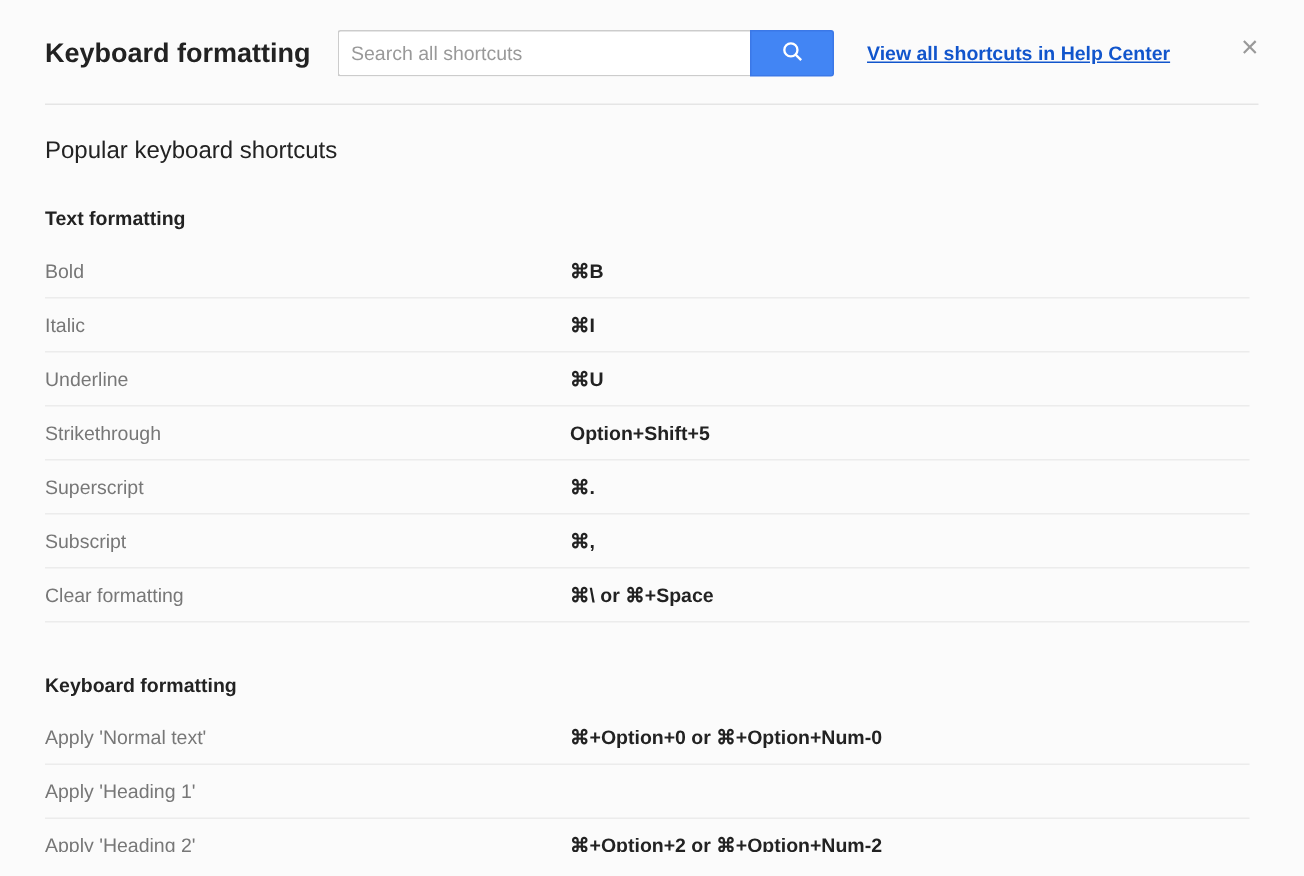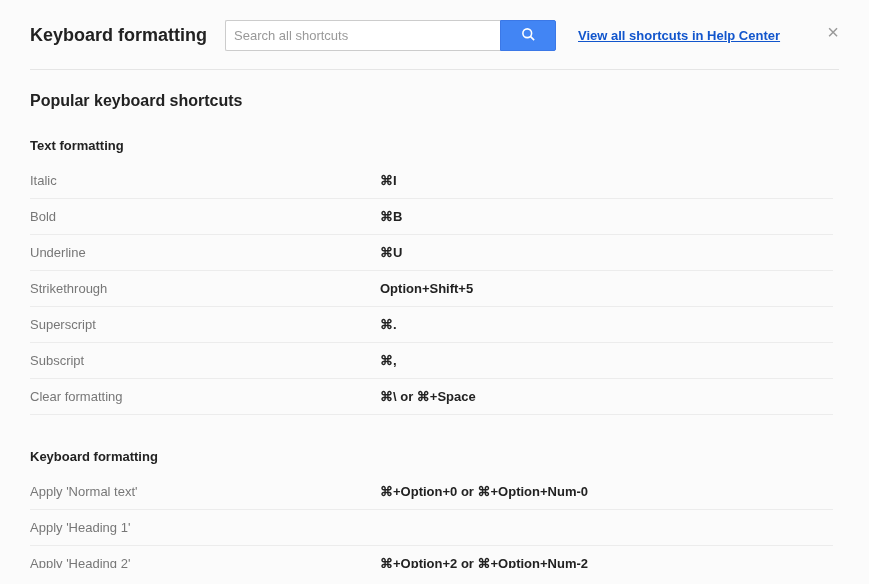--- a/index.html
+++ b/index.html
@@ -67,21 +67,21 @@
       right: 0;
       top: 2px;
       color: #999;
       font-size: 20px;
       line-height: 1;
       cursor: pointer;
       font-weight: normal;
     }
     .section-title {
       font-size: 16px;
-      font-weight: bold;
+      font-weight: normal;
       color: #222;
       margin: 22px 0 18px;
     }
     .scroll-area {
       height: 440px;
       overflow-y: auto;
       padding-right: 6px;
     }
     .scroll-area::-webkit-scrollbar { width: 8px; }
     .scroll-area::-webkit-scrollbar-thumb { background: #bbb; border-radius: 4px; }
@@ -130,26 +130,26 @@
     <div class="close-btn">
       <span>×</span>
     </div>
   </div>
 
   <div class="section-title">Popular keyboard shortcuts</div>
 
   <div class="scroll-area" id="scroll-area">
       <div class="group-heading">Text formatting</div>
       <div class="row">
+        <div class="label">Bold</div>
+        <div class="shortcut">⌘B</div>
+      </div>
+      <div class="row">
         <div class="label">Italic</div>
         <div class="shortcut">⌘I</div>
-      </div>
-      <div class="row">
-        <div class="label">Bold</div>
-        <div class="shortcut">⌘B</div>
       </div>
       <div class="row">
         <div class="label">Underline</div>
         <div class="shortcut">⌘U</div>
       </div>
       <div class="row">
         <div class="label">Strikethrough</div>
         <div class="shortcut">Option+Shift+5</div>
       </div>
       <div class="row">

